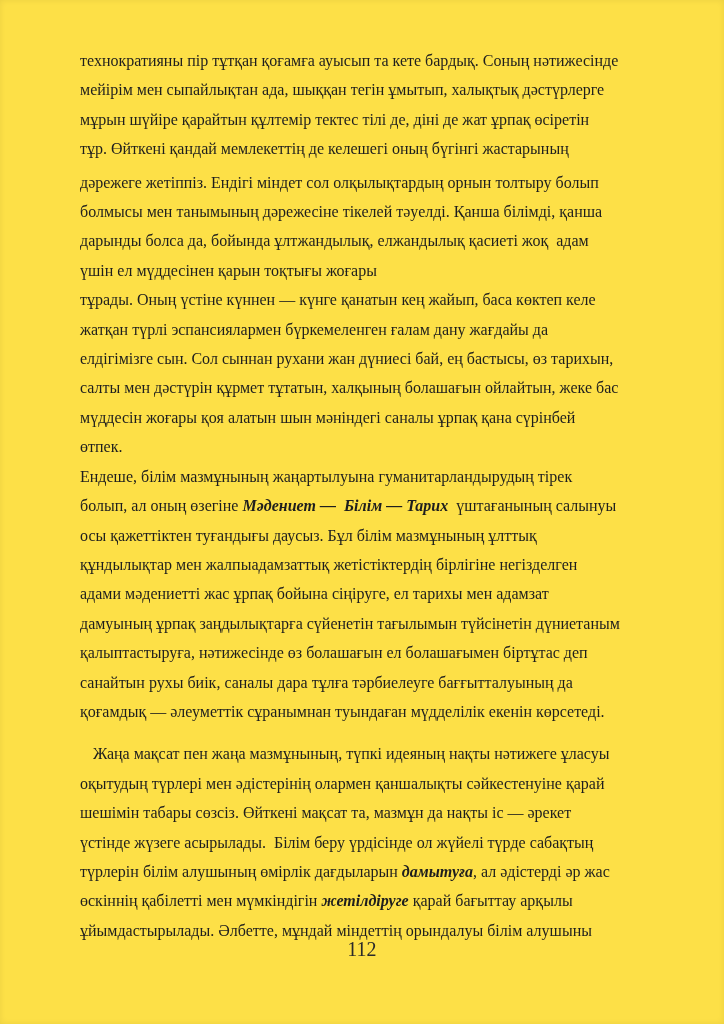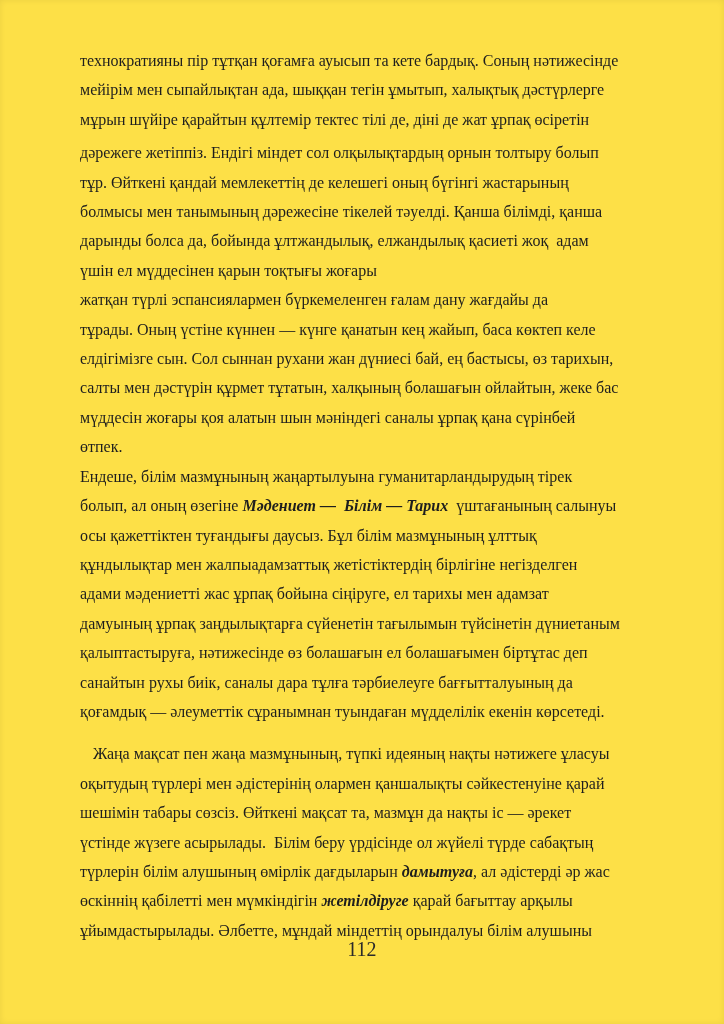--- a/index.html
+++ b/index.html
@@ -58,27 +58,27 @@
   }
 </style>
 </head>
 <body>
 
 <div class="page">
   <div class="text-block">
       <div class="line justify" style="word-spacing: 0px;"><span>технократияны пір тұтқан қоғамға ауысып та кете бардық. Соның нәтижесінде</span></div>
       <div class="line justify" style="word-spacing: 0px;"><span>мейірім мен сыпайлықтан ада, шыққан тегін ұмытып, халықтық дәстүрлерге</span></div>
       <div class="line left"><span>мұрын шүйіре қарайтын құлтемір тектес тілі де, діні де жат ұрпақ өсіретін</span></div>
+      <div class="line justify" style="word-spacing: 0px;"><span>тұр. Өйткені қандай мемлекеттің де келешегі оның бүгінгі жастарының</span></div>
       <div class="line justify gap-sm" style="word-spacing: 0px;"><span>дәрежеге жетіппіз. Ендігі міндет сол олқылықтардың орнын толтыру болып</span></div>
-      <div class="line justify" style="word-spacing: 0px;"><span>тұр. Өйткені қандай мемлекеттің де келешегі оның бүгінгі жастарының</span></div>
       <div class="line justify" style="word-spacing: 0px;"><span>болмысы мен танымының дәрежесіне тікелей тәуелді. Қанша білімді, қанша</span></div>
       <div class="line justify" style="word-spacing: 0px;"><span>дарынды болса да, бойында ұлтжандылық, елжандылық қасиеті жоқ  адам</span></div>
       <div class="line left"><span>үшін ел мүддесінен қарын тоқтығы жоғары</span></div>
+      <div class="line justify" style="word-spacing: 0px;"><span>тұрады. Оның үстіне күннен — күнге қанатын кең жайып, баса көктеп келе</span></div>
       <div class="line justify" style="word-spacing: 0px;"><span>жатқан түрлі эспансиялармен бүркемеленген ғалам дану жағдайы да</span></div>
-      <div class="line justify" style="word-spacing: 0px;"><span>тұрады. Оның үстіне күннен — күнге қанатын кең жайып, баса көктеп келе</span></div>
       <div class="line justify" style="word-spacing: 0px;"><span>елдігімізге сын. Сол сыннан рухани жан дүниесі бай, ең бастысы, өз тарихын,</span></div>
       <div class="line justify" style="word-spacing: 0px;"><span>салты мен дәстүрін құрмет тұтатын, халқының болашағын ойлайтын, жеке бас</span></div>
       <div class="line justify" style="word-spacing: 0px;"><span>мүддесін жоғары қоя алатын шын мәніндегі саналы ұрпақ қана сүрінбей</span></div>
       <div class="line left"><span>өтпек.</span></div>
       <div class="line justify" style="word-spacing: 0px;"><span>Ендеше, білім мазмұнының жаңартылуына гуманитарландырудың тірек</span></div>
       <div class="line justify" style="word-spacing: 0px;"><span>болып, ал оның өзегіне </span><span class="bi">Мәдениет —  Білім — Тарих</span><span>  үштағанының салынуы</span></div>
       <div class="line justify" style="word-spacing: 0px;"><span>осы қажеттіктен туғандығы даусыз. Бұл білім мазмұнының ұлттық</span></div>
       <div class="line justify" style="word-spacing: 0px;"><span>құндылықтар мен жалпыадамзаттық жетістіктердің бірлігіне негізделген</span></div>
       <div class="line justify" style="word-spacing: 0px;"><span>адами мәдениетті жас ұрпақ бойына сіңіруге, ел тарихы мен адамзат</span></div>
       <div class="line justify" style="word-spacing: 0px;"><span>дамуының ұрпақ заңдылықтарға сүйенетін тағылымын түйсінетін дүниетаным</span></div>

